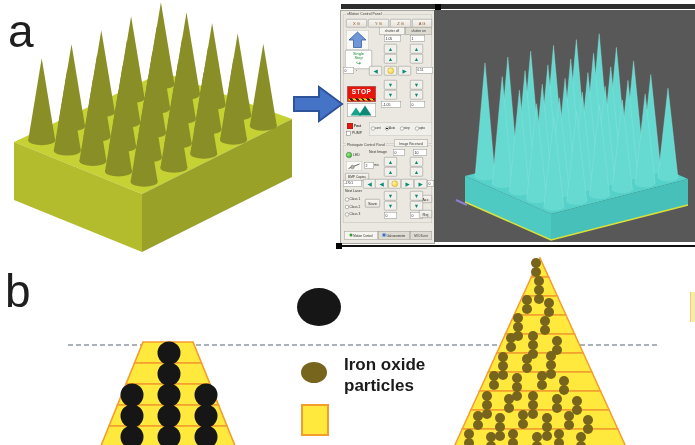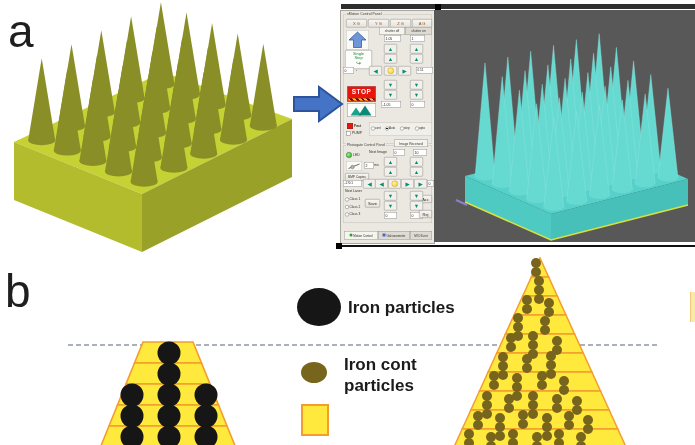--- a/index.html
+++ b/index.html
@@ -437,21 +437,20 @@
       <circle cx="537" cy="182" r="5" fill="#77651d"></circle>
       <circle cx="537" cy="191" r="5" fill="#77651d"></circle>
       <circle cx="559" cy="179" r="5" fill="#77651d"></circle>
       <circle cx="559" cy="188" r="5" fill="#77651d"></circle>
       <circle cx="559" cy="197" r="5" fill="#77651d"></circle>
       <circle cx="581" cy="182" r="5" fill="#77651d"></circle>
       <circle cx="581" cy="191" r="5" fill="#77651d"></circle>
     </svg>
 
   <div style="position:absolute;left:297px;top:288px;width:44px;height:38px;border-radius:50%;background:#161616"></div>
-  <div class="leg-txt" style="left:348px;top:297px">Iron particles</div>
 
   <div style="position:absolute;left:301px;top:362px;width:26px;height:21px;border-radius:50%;background:#77651d"></div>
-  <div class="leg-txt" style="left:344px;top:354px;width:104px">Iron cont particles</div>
+  <div class="leg-txt" style="left:344px;top:354px;width:104px">Iron oxide particles</div>
 
   <div style="position:absolute;left:301px;top:404px;width:24px;height:28px;background:#ffe93c;border:2px solid #f49d2e"></div>
 
   <div class="frag"></div>
 </div>
 
 </body></html>

